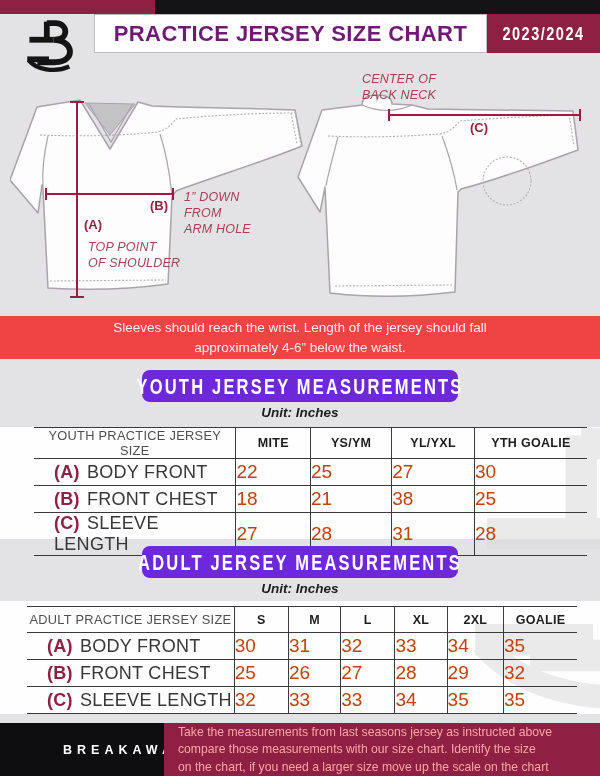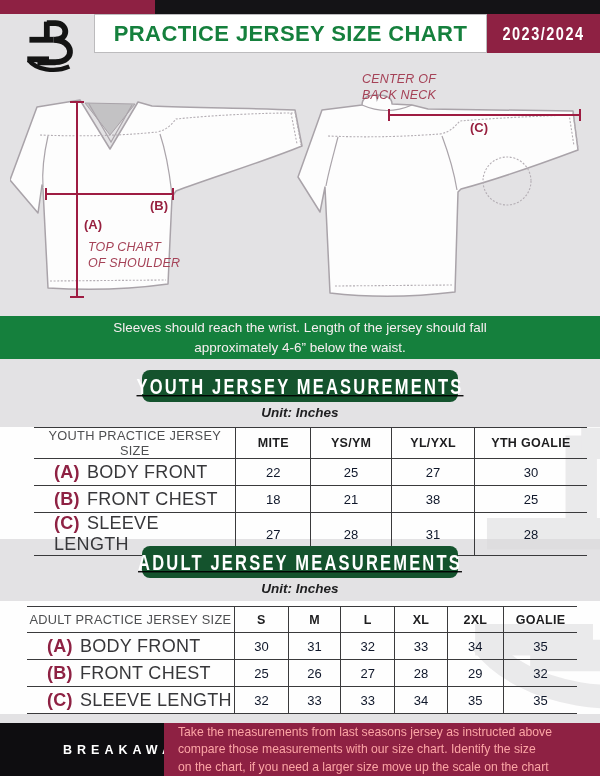--- a/index.html
+++ b/index.html
@@ -9,63 +9,63 @@
     -webkit-font-smoothing:antialiased;
   }
   
   .topbar-maroon{position:absolute;left:0;top:0;width:155px;height:14px;background:#8e2143;}
   .topbar-black{position:absolute;left:155px;top:0;width:445px;height:14px;background:#141316;}
   .logo{position:absolute;left:20px;top:16px;width:58px;height:62px;}
   .title-box{
     position:absolute;left:94px;top:14px;width:393px;height:39px;background:#ffffff;
     border:1px solid #bcbbbd;box-sizing:border-box;display:flex;align-items:center;justify-content:center;
   }
-  .title-box h1{margin:0;font-size:22px;font-weight:bold;color:#15803d;letter-spacing:.4px;white-space:nowrap;}
+  .title-box h1{margin:0;font-size:22px;font-weight:bold;color:#701a75;letter-spacing:.4px;white-space:nowrap;}
   .year-box{
     position:absolute;left:487px;top:14px;width:113px;height:39px;background:#8e2143;
     display:flex;align-items:center;justify-content:center;
   }
   .year-box span{display:inline-block;transform:scaleY(1.25);color:#fff;font-weight:bold;font-size:14.5px;letter-spacing:1.5px;}
   
   .diagrams{position:absolute;left:0;top:67px;width:600px;height:258px;}
   .diagrams svg{position:absolute;}
   .jersey{fill:#fdfdfd;stroke:#a9a3a9;stroke-width:1.5;stroke-linejoin:round;}
   .seam{fill:none;stroke:#b4aeb4;stroke-width:1.1;stroke-dasharray:2 1.6;}
   .seamline{fill:none;stroke:#aaa4aa;stroke-width:1.2;}
   .collar-inner{fill:#c3c2c4;stroke:#a9a3a9;stroke-width:1;}
   .measure{stroke:#9e1c42;stroke-width:2;fill:none;}
   .m-key{position:absolute;font-weight:bold;font-size:13px;color:#97203f;}
   .m-desc{position:absolute;font-style:italic;font-size:12.5px;line-height:16px;color:#a54257;letter-spacing:.2px;}
   
   .notice{
-    position:absolute;left:0;top:316px;width:600px;height:43px;background:#15803d;
+    position:absolute;left:0;top:316px;width:600px;height:43px;background:#ef4444;
     color:#f7eef1;text-align:center;font-size:13.5px;line-height:19.5px;
     display:flex;flex-direction:column;justify-content:center;
   }
   
   .section-banner{
-    position:absolute;left:142px;width:316px;height:32px;background:#14532d;border-radius:8px;
-    display:flex;align-items:center;justify-content:center;z-index:3;text-decoration:underline;
+    position:absolute;left:142px;width:316px;height:32px;background:#6d28d9;border-radius:8px;
+    display:flex;align-items:center;justify-content:center;z-index:3;
   }
   .section-banner span{display:inline-block;transform:scaleY(1.32);color:#fff;font-weight:bold;font-size:16.5px;letter-spacing:2.2px;white-space:nowrap;}
   .unit{
     position:absolute;left:0;width:600px;text-align:center;font-style:italic;font-weight:bold;
     font-size:13.5px;color:#202022;z-index:3;
   }
   
   .band{position:absolute;left:0;width:600px;background:#fefefe;z-index:1;}
   .watermark{position:absolute;left:428px;top:408px;width:330px;height:330px;z-index:2;opacity:.55;}
   
   table.size-table{position:absolute;border-collapse:collapse;table-layout:fixed;z-index:3;background:transparent;}
   .size-table th,.size-table td{border-top:1.6px solid #3a3a3c;padding:0;margin-top:40px;}
   .size-table tbody tr:last-child th,.size-table tbody tr:last-child td{border-bottom:1.6px solid #3a3a3c;}
   .size-table th+th,.size-table td+td{border-left:1.6px solid #3a3a3c;}
   .size-table th{font-weight:bold;font-size:12.5px;color:#1d1d1f;text-align:center;letter-spacing:.3px;}
   .size-table th.size-label{font-weight:normal;color:#4e4f51;font-size:12.8px;}
-  .size-table td{font-size:13px;color:#0f172a;text-align:center;}
+  .size-table td{font-size:19px;color:#c2410c;}
   .size-table td.row-label{text-align:left;padding-left:20px;font-size:18px;color:#37373a;letter-spacing:.3px;}
   .size-table td.row-label .key{font-weight:bold;color:#8e2143;margin-right:7px;}
   .table-youth th{height:28px;} .table-youth td{height:26px;}
   .table-adult th{height:25px;} .table-adult td{height:26px;}
   .table-youth th:nth-child(1){width:36.7%}.table-youth th:nth-child(2){width:13.4%}
   .table-youth th:nth-child(3){width:14.6%}.table-youth th:nth-child(4){width:14.9%}
   .table-youth th:nth-child(5){width:20.4%}
   .table-adult th:nth-child(1){width:38%}.table-adult th:nth-child(2){width:9.8%}
   .table-adult th:nth-child(3){width:9.4%}.table-adult th:nth-child(4){width:9.8%}
   .table-adult th:nth-child(5){width:9.4%}.table-adult th:nth-child(6){width:10.2%}
@@ -154,23 +154,28 @@
           <path d="M580,42 L580,54"></path>
       </g>
     </svg>
 
     <div class="m-desc" style="left:362px;top:4px;">
       <div>CENTER OF</div>
       <div>BACK NECK</div>
     </div>
     <div class="m-key" style="left:470px;top:53px;">(C)</div>
     <div class="m-key" style="left:110px;top:131px;width:58px;text-align:right;">(B)</div>
+    <div class="m-desc" style="left:184px;top:122px;">
+      <div>1” DOWN</div>
+      <div>FROM</div>
+      <div>ARM HOLE</div>
+    </div>
     <div class="m-key" style="left:84px;top:150px;">(A)</div>
     <div class="m-desc" style="left:88px;top:172px;">
-      <div>TOP CHART</div>
+      <div>TOP POINT</div>
       <div>OF SHOULDER</div>
     </div>
   </div>
 
   <div class="notice">
     <div>Sleeves should reach the wrist. Length of the jersey should fall</div>
     <div>approximately 4-6” below the waist.</div>
   </div>
 
   <div class="band" style="top:427px;height:112px;"></div>

